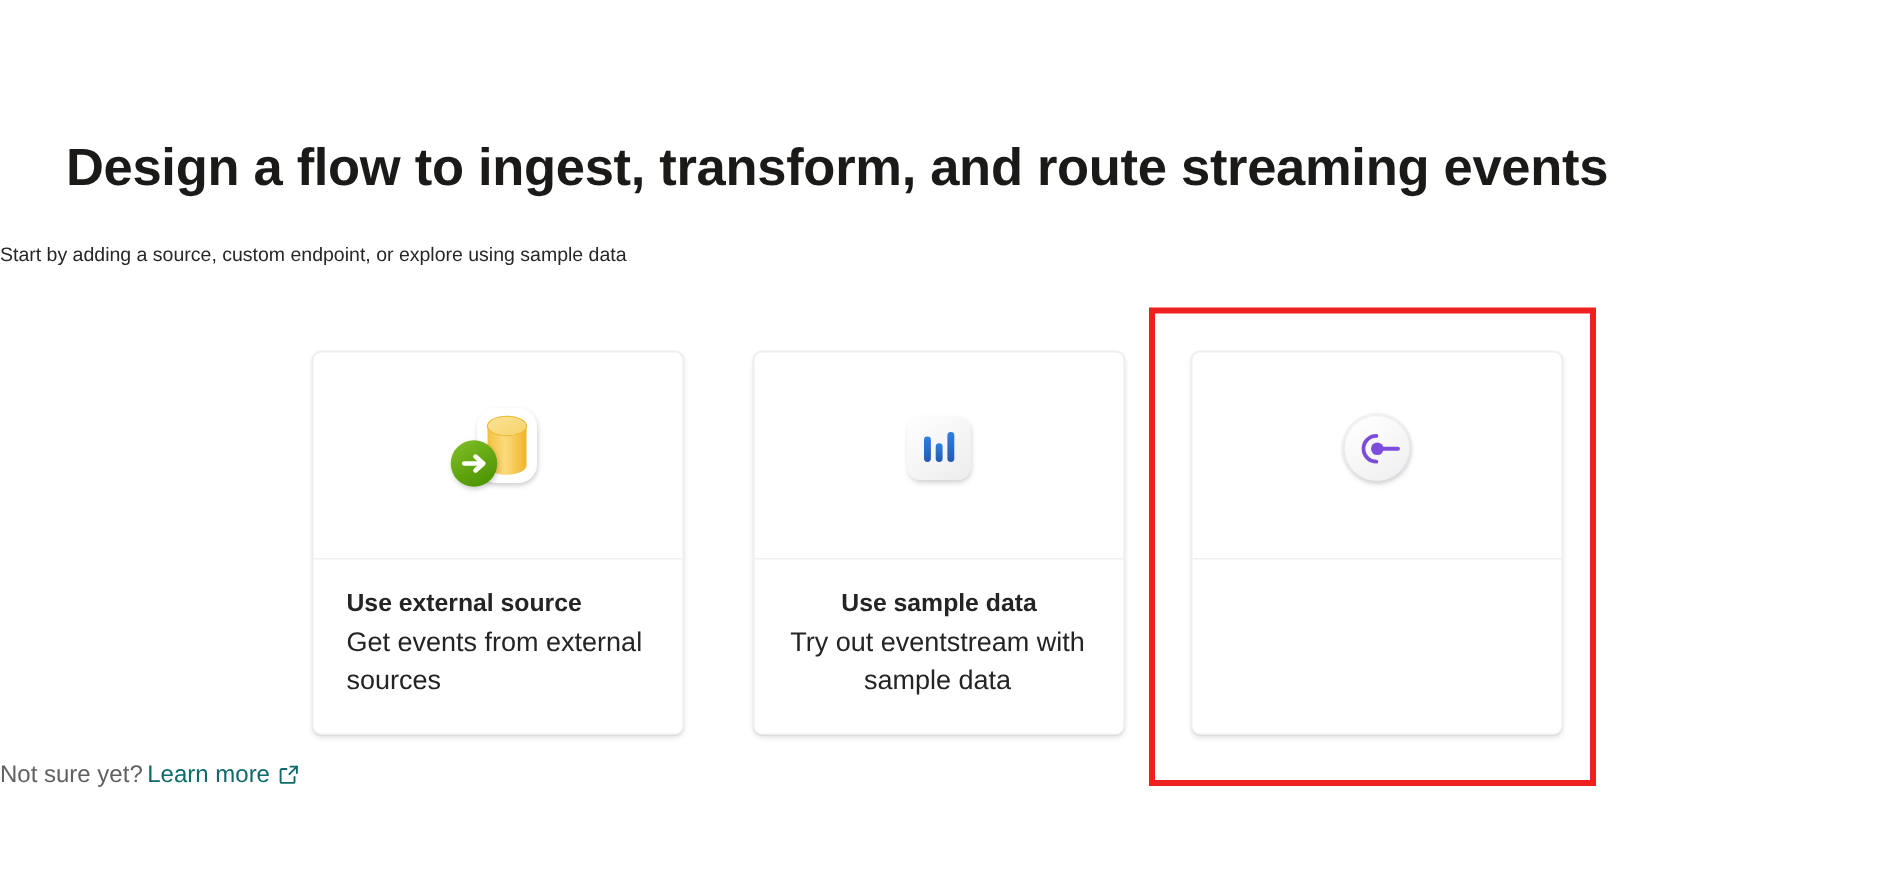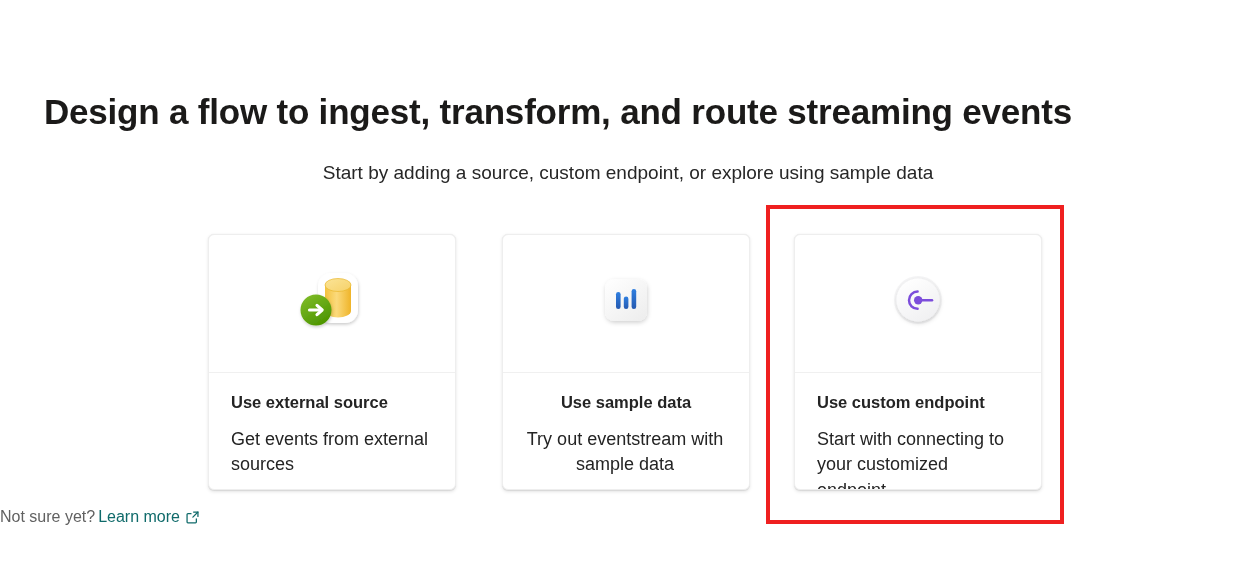--- a/index.html
+++ b/index.html
@@ -32,22 +32,22 @@
     font-weight: 700;
     letter-spacing: -0.2px;
     color: #1b1a19;
     line-height: 1.18;
   }
   .page-subtitle {
     position: absolute;
     top: 162px;
     left: 0;
     width: 1256px;
-    text-align: center;
-    font-size: 19px;
+    text-align: left;
+    font-size: 13px;
     font-weight: 400;
     color: #272727;
   }
 
   
   .cards-row {
     position: absolute;
     top: 234px;
     left: 208px;
     width: 836px;
@@ -77,21 +77,21 @@
     justify-content: center;
   }
   .card-body {
     padding: 20px 22px 0 22px;
   }
   .card-title {
     font-size: 16.5px;
     font-weight: 700;
     color: #242424;
     line-height: 1.2;
-    margin-bottom: 14px;
+    margin-bottom: 3px;
   }
   .card-desc {
     font-size: 18px;
     font-weight: 400;
     color: #242424;
     line-height: 1.42;
     max-width: 200px;
   }
 
   
@@ -230,24 +230,20 @@
             <circle cx="33" cy="31" r="21.5" fill="url(#discGrad)" filter="url(#softShadow3)"></circle>
 
             <path d="M32.6 22.6 a8.6 8.6 0 1 0 0 17.2" fill="none" stroke="#7c4ddb" stroke-width="2.5" stroke-linecap="round"></path>
 
             <circle cx="33.2" cy="31.2" r="4.2" fill="#7c4ddb"></circle>
 
             <path d="M33.2 31.2 H47" stroke="#7c4ddb" stroke-width="2.6" stroke-linecap="round"></path>
           </svg>
         </span>
       </div>
-      <div class="card-body">
-        <div class="card-title">Use custom endpoint</div>
-        <div class="card-desc">Start with connecting to your customized endpoint</div>
-      </div>
     </div>
 
   </div>
 
   <div class="footer-line">
     <span class="footer-prefix">Not sure yet?</span><a class="footer-link" href="#"><span>Learn more</span><span class="ext-icon"><svg width="15" height="15" viewBox="0 0 16 16" xmlns="http://www.w3.org/2000/svg">
             <path d="M9.2 2.2 h4.6 v4.6" fill="none" stroke="#0f6a6a" stroke-width="1.35" stroke-linecap="round" stroke-linejoin="round"></path>
             <path d="M13.8 2.2 L8.4 7.6" fill="none" stroke="#0f6a6a" stroke-width="1.35" stroke-linecap="round"></path>
             <path d="M12.1 9.6 v3.3 a0.9 0.9 0 0 1 -0.9 0.9 H3.1 a0.9 0.9 0 0 1 -0.9 -0.9 V4.8 a0.9 0.9 0 0 1 0.9 -0.9 h3.3" fill="none" stroke="#0f6a6a" stroke-width="1.35" stroke-linecap="round" stroke-linejoin="round"></path>
           </svg></span></a>

